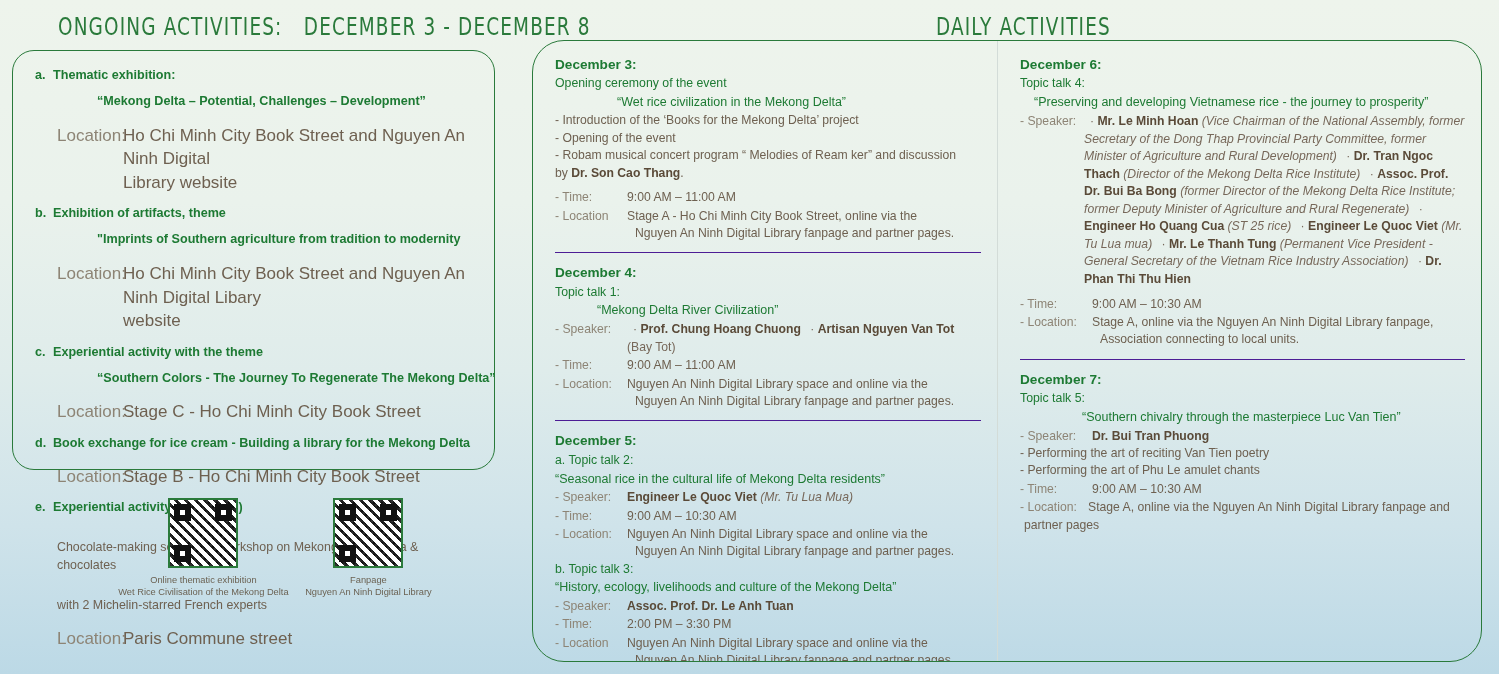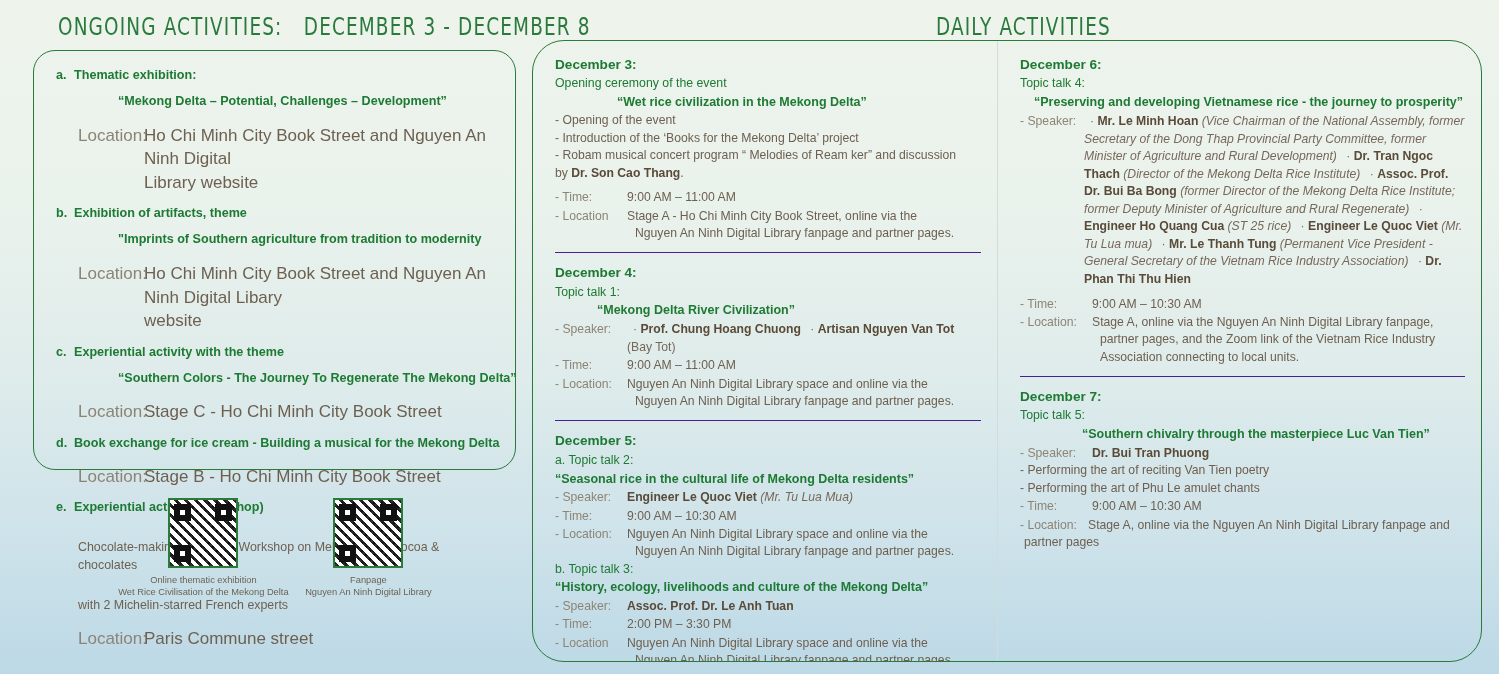--- a/index.html
+++ b/index.html
@@ -36,21 +36,21 @@
   #ongoing-header .sp { display: inline-block; width: 26px; }
   #daily-header {
     left: 936px; top: 12px;
     font-size: 25px;
     transform-origin: left center;
   }
 
   
   #ongoing-card {
     position: absolute;
-    left: 33px; top: 50px;
+    left: 12px; top: 50px;
     width: 483px; height: 420px;
     border: 1.6px solid #2a7a3b;
     border-radius: 22px;
     padding: 16px 22px 10px 22px;
   }
 
   .ong-item { margin-bottom: 11px; }
   .ong-item:last-child { margin-bottom: 0; }
 
   .ong-head {
@@ -169,21 +169,21 @@
     line-height: 1.5;
   }
   .day-sub {
     color: #1d7a33;
     font-weight: normal;
     font-size: 12.3px;
     line-height: 1.45;
   }
   .day-quote {
     color: #1d7a33;
-    font-weight: bold;
+    font-weight: normal;
     font-size: 12.5px;
     line-height: 1.5;
   }
   .day-quote.indent-lg { padding-left: 62px; }
   .day-quote.indent-md { padding-left: 42px; }
   .day-quote.indent-sm { padding-left: 0px; }
 
   .day-line {
     font-size: 12.2px;
     line-height: 1.44;
@@ -255,21 +255,21 @@
   <div class="ong-item">
     <div class="ong-head"><span class="letter">c.</span><span>Experiential activity with the theme</span></div>
     <div class="ong-title">“Southern Colors - The Journey To Regenerate The Mekong Delta”</div>
     <div class="ong-loc">
       <span class="lbl">Location:</span>
       <span class="val">Stage C -  Ho Chi Minh City Book Street</span>
     </div>
   </div>
 
   <div class="ong-item">
-    <div class="ong-head"><span class="letter">d.</span><span>Book exchange for ice cream - Building a musical for the Mekong Delta</span></div>
+    <div class="ong-head"><span class="letter">d.</span><span>Book exchange for ice cream - Building a library for the Mekong Delta</span></div>
     <div class="ong-loc">
       <span class="lbl">Location:</span>
       <span class="val">Stage B -  Ho Chi Minh City Book Street</span>
     </div>
   </div>
 
   <div class="ong-item">
     <div class="ong-head"><span class="letter">e.</span><span>Experiential activity (workshop)</span></div>
     <div class="ong-plain">Chocolate-making session &amp; Workshop on Mekong Delta cocoa &amp; chocolates</div>
     <div class="ong-plain">with 2 Michelin-starred French experts</div>
@@ -303,22 +303,22 @@
 </div>
 
 <div id="daily-card">
 
   <div class="day-col" id="day-col-left">
 
     <div class="day-block">
       <div class="day-date">December 3:</div>
       <div class="day-sub">Opening ceremony of the event</div>
       <div class="day-quote indent-lg">“Wet rice civilization in the Mekong Delta”</div>
+      <div class="day-line">- Introduction of  the ‘Books for the Mekong Delta’ project</div>
       <div class="day-line">- Opening of the event</div>
-      <div class="day-line">- Introduction of  the ‘Books for the Mekong Delta’ project</div>
       <div class="day-line">- Robam musical concert program “ Melodies of Ream ker” and discussion</div>
       <div class="day-line"><span>by </span><b>Dr. Son Cao Thang</b><span>.</span></div>
       <div class="gap-s"></div>
       <div class="kv">
         <span class="k">- Time:</span>
         <span class="v">9:00 AM – 11:00 AM</span>
       </div>
       <div class="kv">
         <span class="k">- Location</span>
         <span class="v">
@@ -418,21 +418,20 @@
       </div>
       <div class="gap-s"></div>
       <div class="kv">
         <span class="k">- Time:</span>
         <span class="v">9:00 AM – 10:30 AM</span>
       </div>
       <div class="kv">
         <span class="k">- Location:</span>
         <span class="v">
           <span class="sub">Stage A, online via the Nguyen An Ninh Digital Library fanpage,</span>
-          <span class="cont">partner pages, and the Zoom link of the Vietnam Rice Industry</span>
           <span class="cont">Association connecting to local units.</span>
         </span>
       </div>
     </div>
 
     <div class="day-block ruled">
       <div class="day-date">December 7:</div>
       <div class="day-sub">Topic talk 5:</div>
       <div class="day-quote indent-lg">“Southern chivalry through the masterpiece Luc Van Tien”</div>
       <div class="kv">

